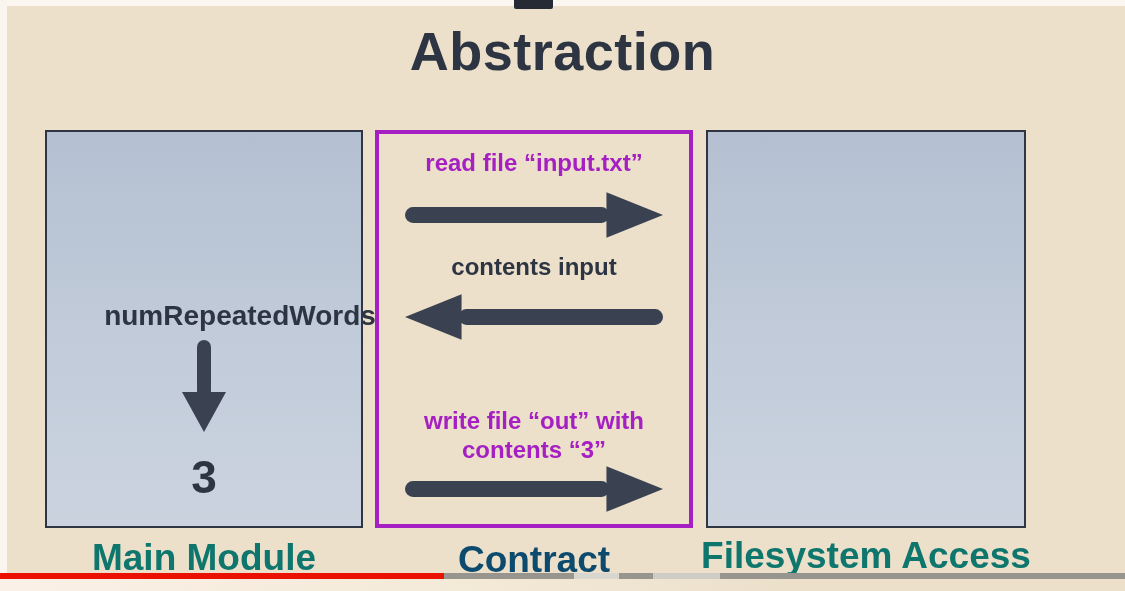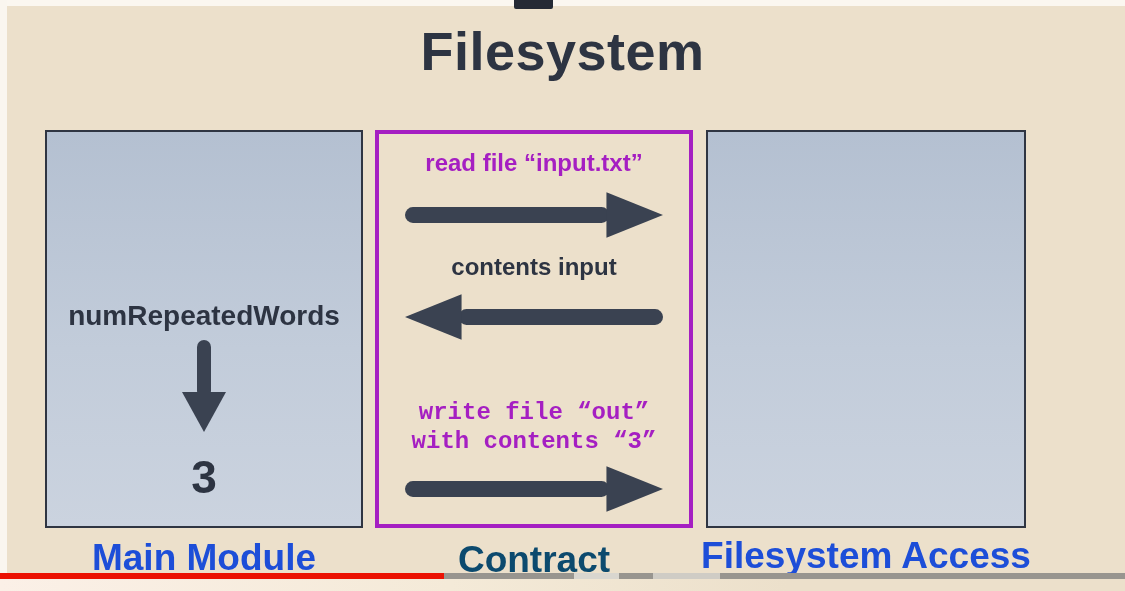--- a/index.html
+++ b/index.html
@@ -29,50 +29,50 @@
     background:linear-gradient(180deg,#b4c0d1 0%,#c2ccda 55%,#cbd3df 100%);
     border:2px solid #2f3542;
   }
   #main-box{left:45px;width:318px;}
   #contract-box{left:375px;width:318px;border:4px solid #a51fc2;background:transparent;}
   #fs-box{left:706px;width:320px;}
 
   
   .variable{
     position:absolute;top:168px;left:0;width:100%;
-    text-align:center;font-size:28px;font-weight:700;color:#2d3442;
+    text-align:center;font-size:28px;font-weight:700;color:#2d3442;padding-left:36px;
   }
   .down-arrow{
     position:absolute;top:208px;left:50%;transform:translateX(-50%);
     width:46px;height:92px;display:block;
   }
   .result{
     position:absolute;top:318px;left:0;width:100%;
     text-align:center;font-size:46px;font-weight:700;color:#2d3442;
   }
 
   
   .msg{
     position:absolute;left:0;width:100%;
     text-align:center;font-weight:700;font-size:24px;line-height:29px;
   }
   .msg.purple{color:#a51fc2;}
   .msg.dark{color:#2d3442;}
   #msg1{top:14px;}
   #msg2{top:118px;}
-  #msg3{top:264px;left:50%;transform:translateX(-50%);width:256px;font-family:Liberation Mono, monospace;}
+  #msg3{top:272px;left:50%;transform:translateX(-50%);width:256px;}
   .h-arrow{position:absolute;left:50%;transform:translateX(-50%);width:258px;height:46px;display:block;}
   #arr1{top:58px;}
   #arr2{top:160px;}
   #arr3{top:332px;}
 
   
   .box-label{
     position:absolute;text-align:center;font-weight:700;font-size:37px;
-    color:#1d4ed8;z-index:1;line-height:40px;
+    color:#0f766e;z-index:1;line-height:40px;
   }
   #main-label{top:538px;left:45px;width:318px;}
   #contract-label{top:540px;left:375px;width:318px;color:#0c4a6e;}
   #fs-label{top:536px;left:676px;width:380px;}
 
   
   .bottom-strip{
     position:absolute;top:579px;left:0;width:100%;height:12px;z-index:2;
     background:linear-gradient(90deg,#fbf0e7 0%,#f4ead8 40%,#ece0cb 70%);
   }
@@ -88,21 +88,21 @@
 </style>
 </head>
 <body>
 
 <div class="stage">
 
   <div class="top-strip"></div>
   <div class="left-strip"></div>
   <div class="top-notch"></div>
 
-  <h1 class="title">Filesystem</h1>
+  <h1 class="title">Abstraction</h1>
 
   <div class="box module-box" id="main-box">
     <div class="variable">numRepeatedWords</div>
     <svg class="down-arrow" viewBox="0 0 46 92" aria-hidden="true">
       <g fill="#3a4251">
         <rect x="16" y="0" width="14" height="58" rx="7"></rect>
         <polygon points="1,52 45,52 23,92"></polygon>
       </g>
     </svg>
     <div class="result">3</div>

